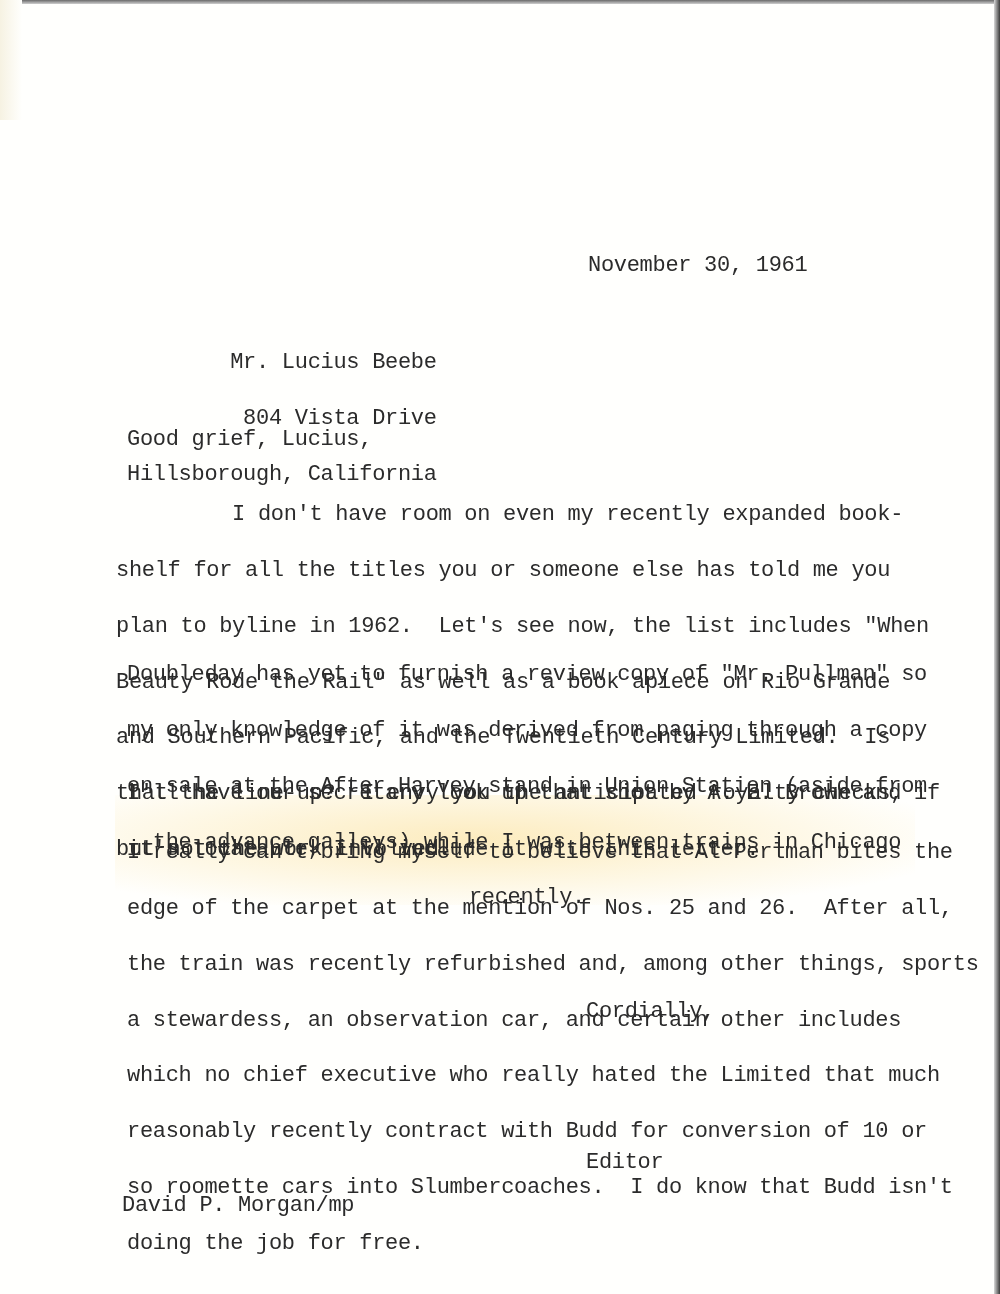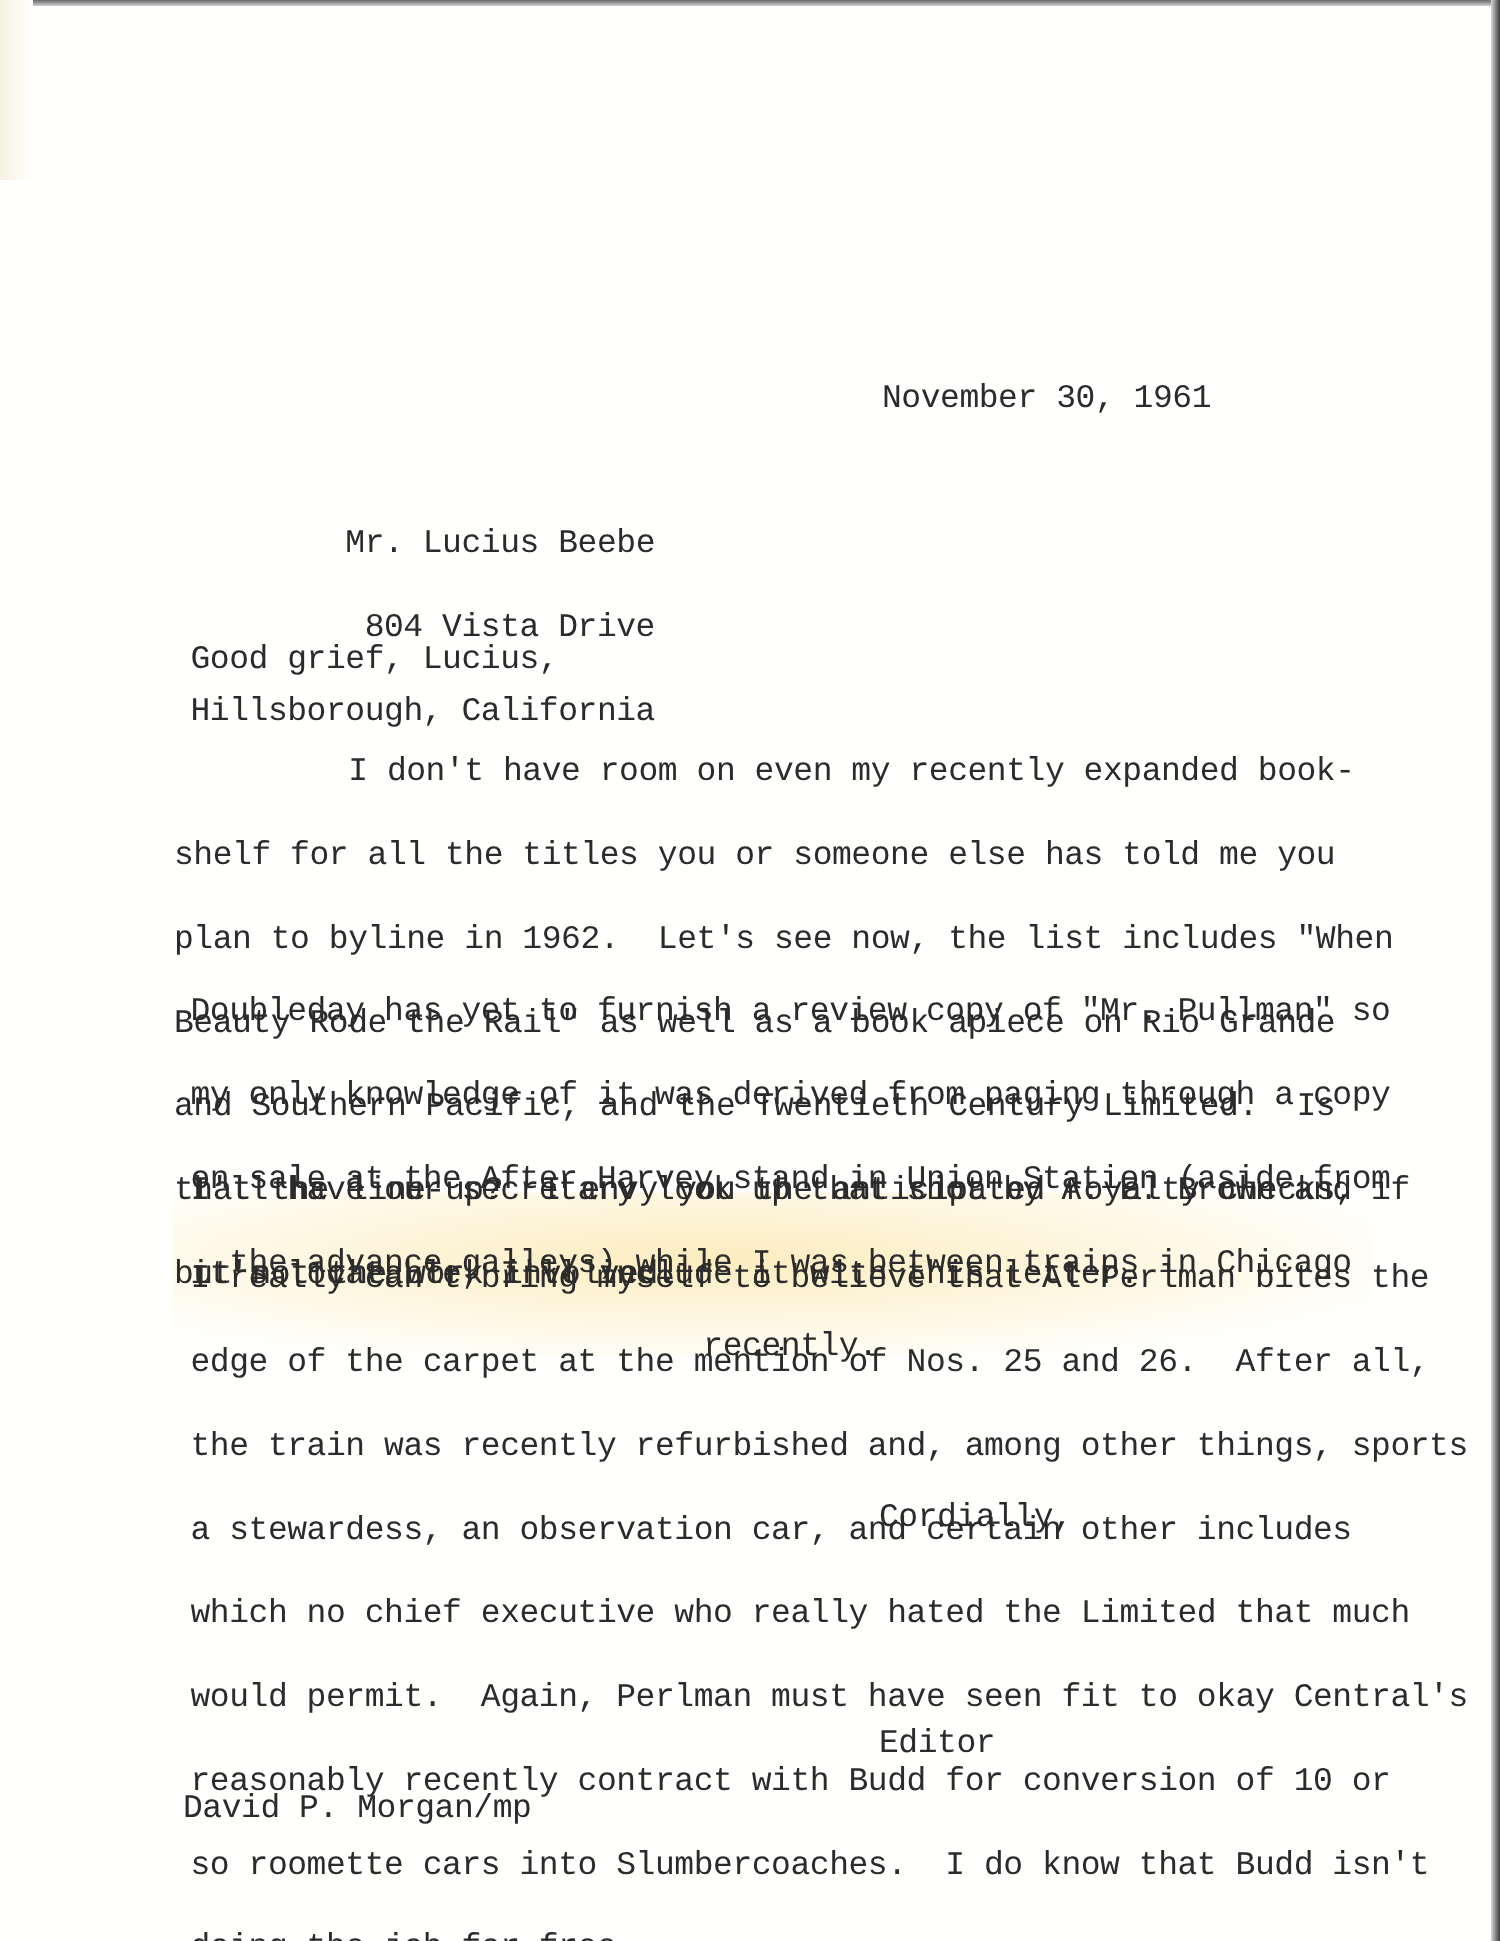--- a/index.html
+++ b/index.html
@@ -80,21 +80,20 @@
     <span class="line">I'll have our secretary look up that shot by A. E. Brown and if</span>
     <span class="line">it's locatable, I'll include it with this letter.</span>
   </div>
 
   <div class="tw" style="left:127px; top:807px;">
     <span class="line">I really can't bring myself to believe that Al Perlman bites the</span>
     <span class="line">edge of the carpet at the mention of Nos. 25 and 26.  After all,</span>
     <span class="line">the train was recently refurbished and, among other things, sports</span>
     <span class="line">a stewardess, an observation car, and certain other includes</span>
     <span class="line">which no chief executive who really hated the Limited that much</span>
-    <span class="line">would permit.  Again, Perlman must have seen fit to okay Central's</span>
     <span class="line">reasonably recently contract with Budd for conversion of 10 or</span>
     <span class="line">so roomette cars into Slumbercoaches.  I do know that Budd isn't</span>
     <span class="line">doing the job for free.</span>
   </div>
 
   <div class="tw" style="left:586px; top:1003px;">Cordially,</div>
   <div class="tw" style="left:586px; top:1122px;margin-top:32px;">Editor</div>
   <div class="tw" style="left:122px; top:1197px;">David P. Morgan/mp</div>
 </div>
 

